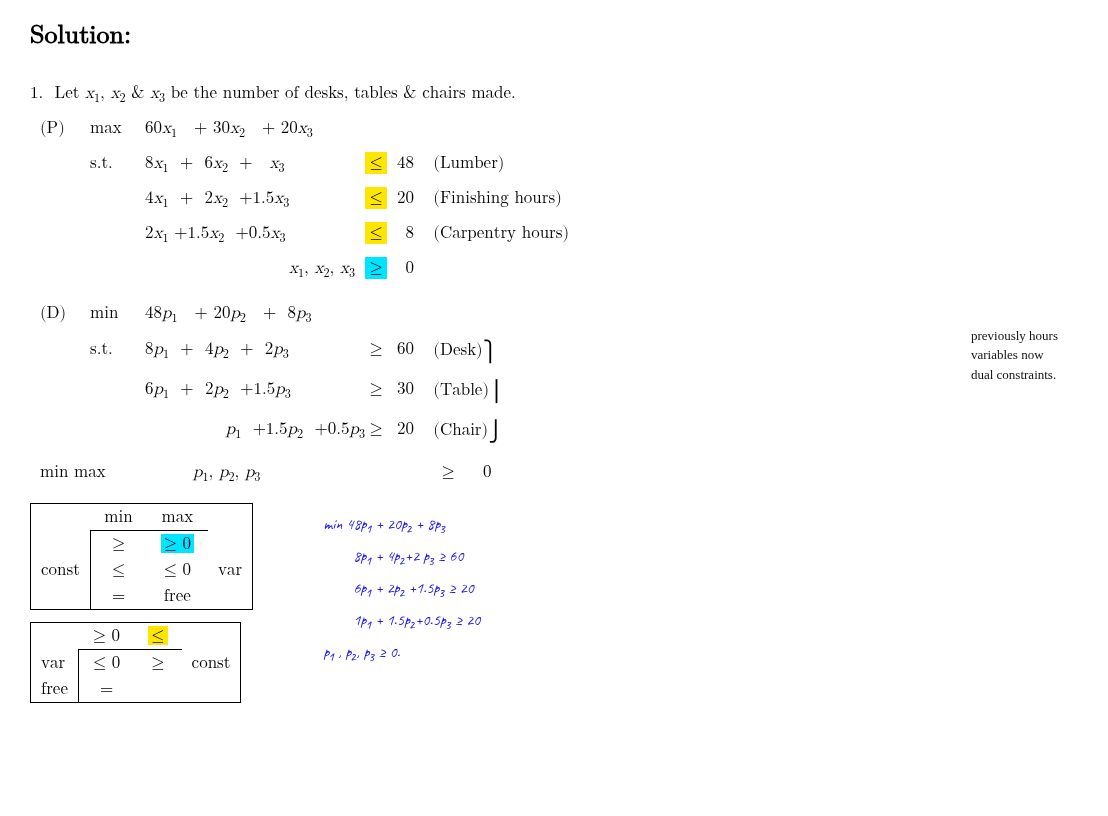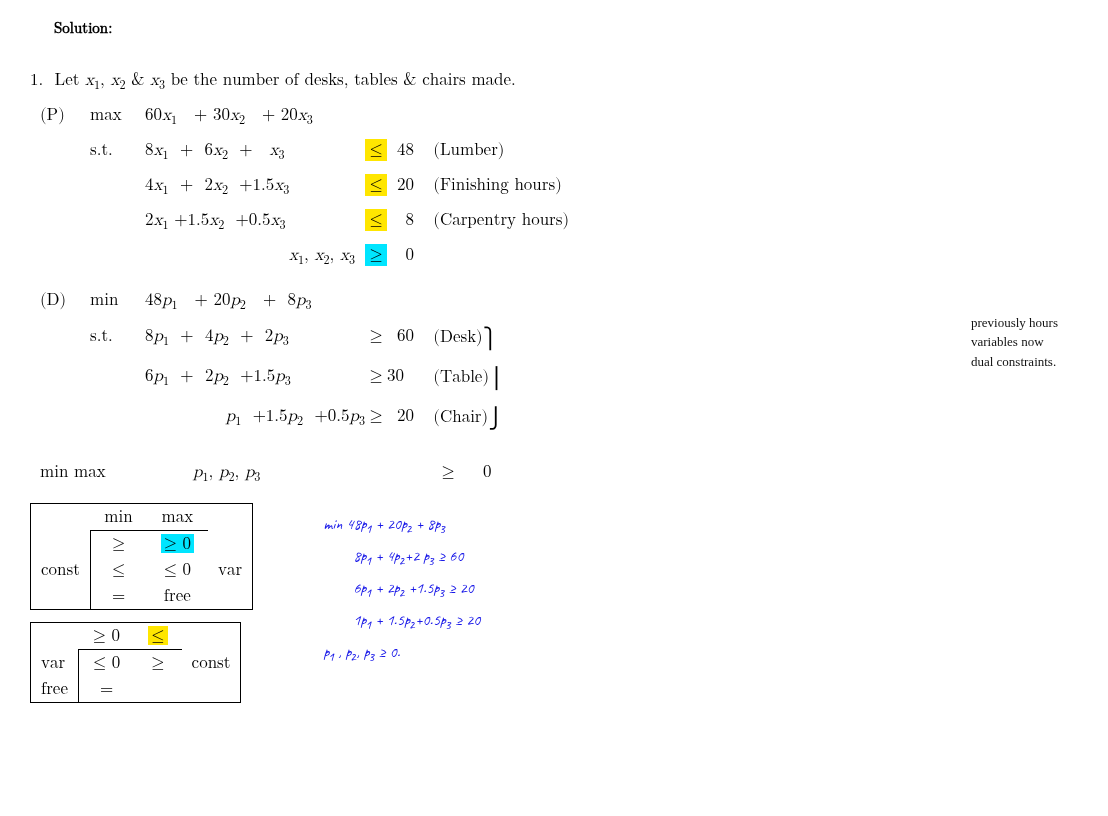--- a/index.html
+++ b/index.html
@@ -7,23 +7,22 @@
       background: #fff;
       font-family: 'Computer Modern', 'Latin Modern Math', Georgia, serif;
       font-size: 17px;
       color: #000;
       padding: 20px 30px;
       width: 1108px;
       min-height: 816px;
     }
     .solution-title {
       font-weight: bold;
-      font-size: 15px;
+      font-size: 26px;
       margin-bottom: 8px;
-      margin-left: 24px;
     }
     .line1 {
       margin-bottom: 6px;
       font-size: 17px;
       margin-top: 32px;
     }
     sub, sup { font-size: 0.72em; }
     .ineq-yellow {
       background-color: #ffe600;
       display: inline-block;
@@ -148,39 +147,39 @@
         &nbsp;&nbsp;(Desk)<span style="font-family:serif; font-size:20px; vertical-align:middle;">⎫</span>
       </span>
     </div>
 
     <div class="math-row">
       <span style="min-width:105px;"></span>
       <span style="min-width:220px;">
         6<i>p</i><sub>1</sub>&nbsp; + &nbsp;2<i>p</i><sub>2</sub>&nbsp; +1.5<i>p</i><sub>3</sub>
       </span>
       <span style="min-width:22px; text-align:center;">≥</span>
-      <span style="min-width:35px; padding-right:8px;">30</span>
+      <span style="min-width:35px; text-align:right; padding-right:8px;">30</span>
       <span>
         &nbsp;&nbsp;(Table)<span style="font-family:serif; font-size:20px; vertical-align:middle;">⎪</span>
       </span>
     </div>
 
     <div class="math-row">
       <span style="min-width:105px;"></span>
       <span style="min-width:220px;text-align:right;">
         &nbsp;&nbsp;<i>p</i><sub>1</sub>&nbsp; +1.5<i>p</i><sub>2</sub>&nbsp; +0.5<i>p</i><sub>3</sub>
       </span>
       <span style="min-width:22px; text-align:center;">≥</span>
       <span style="min-width:35px; text-align:right; padding-right:8px;">20</span>
       <span>
         &nbsp;&nbsp;(Chair)<span style="font-family:serif; font-size:20px; vertical-align:middle;">⎭</span>
       </span>
     </div>
 
-    <div class="math-row" style="margin-top:17px;gap:24px;">
+    <div class="math-row" style="margin-top:4px;gap:24px;">
       <span style="min-width:70px;">min&nbsp;max</span>
       <span style="min-width:35px;"></span>
       <span style="min-width:220px; text-align:left; padding-right:10px;">
         <i>p</i><sub>1</sub>, <i>p</i><sub>2</sub>, <i>p</i><sub>3</sub>
       </span>
       <span style="min-width:22px; text-align:center;">≥</span>
       <span>0</span>
     </div>
   </div>
 

